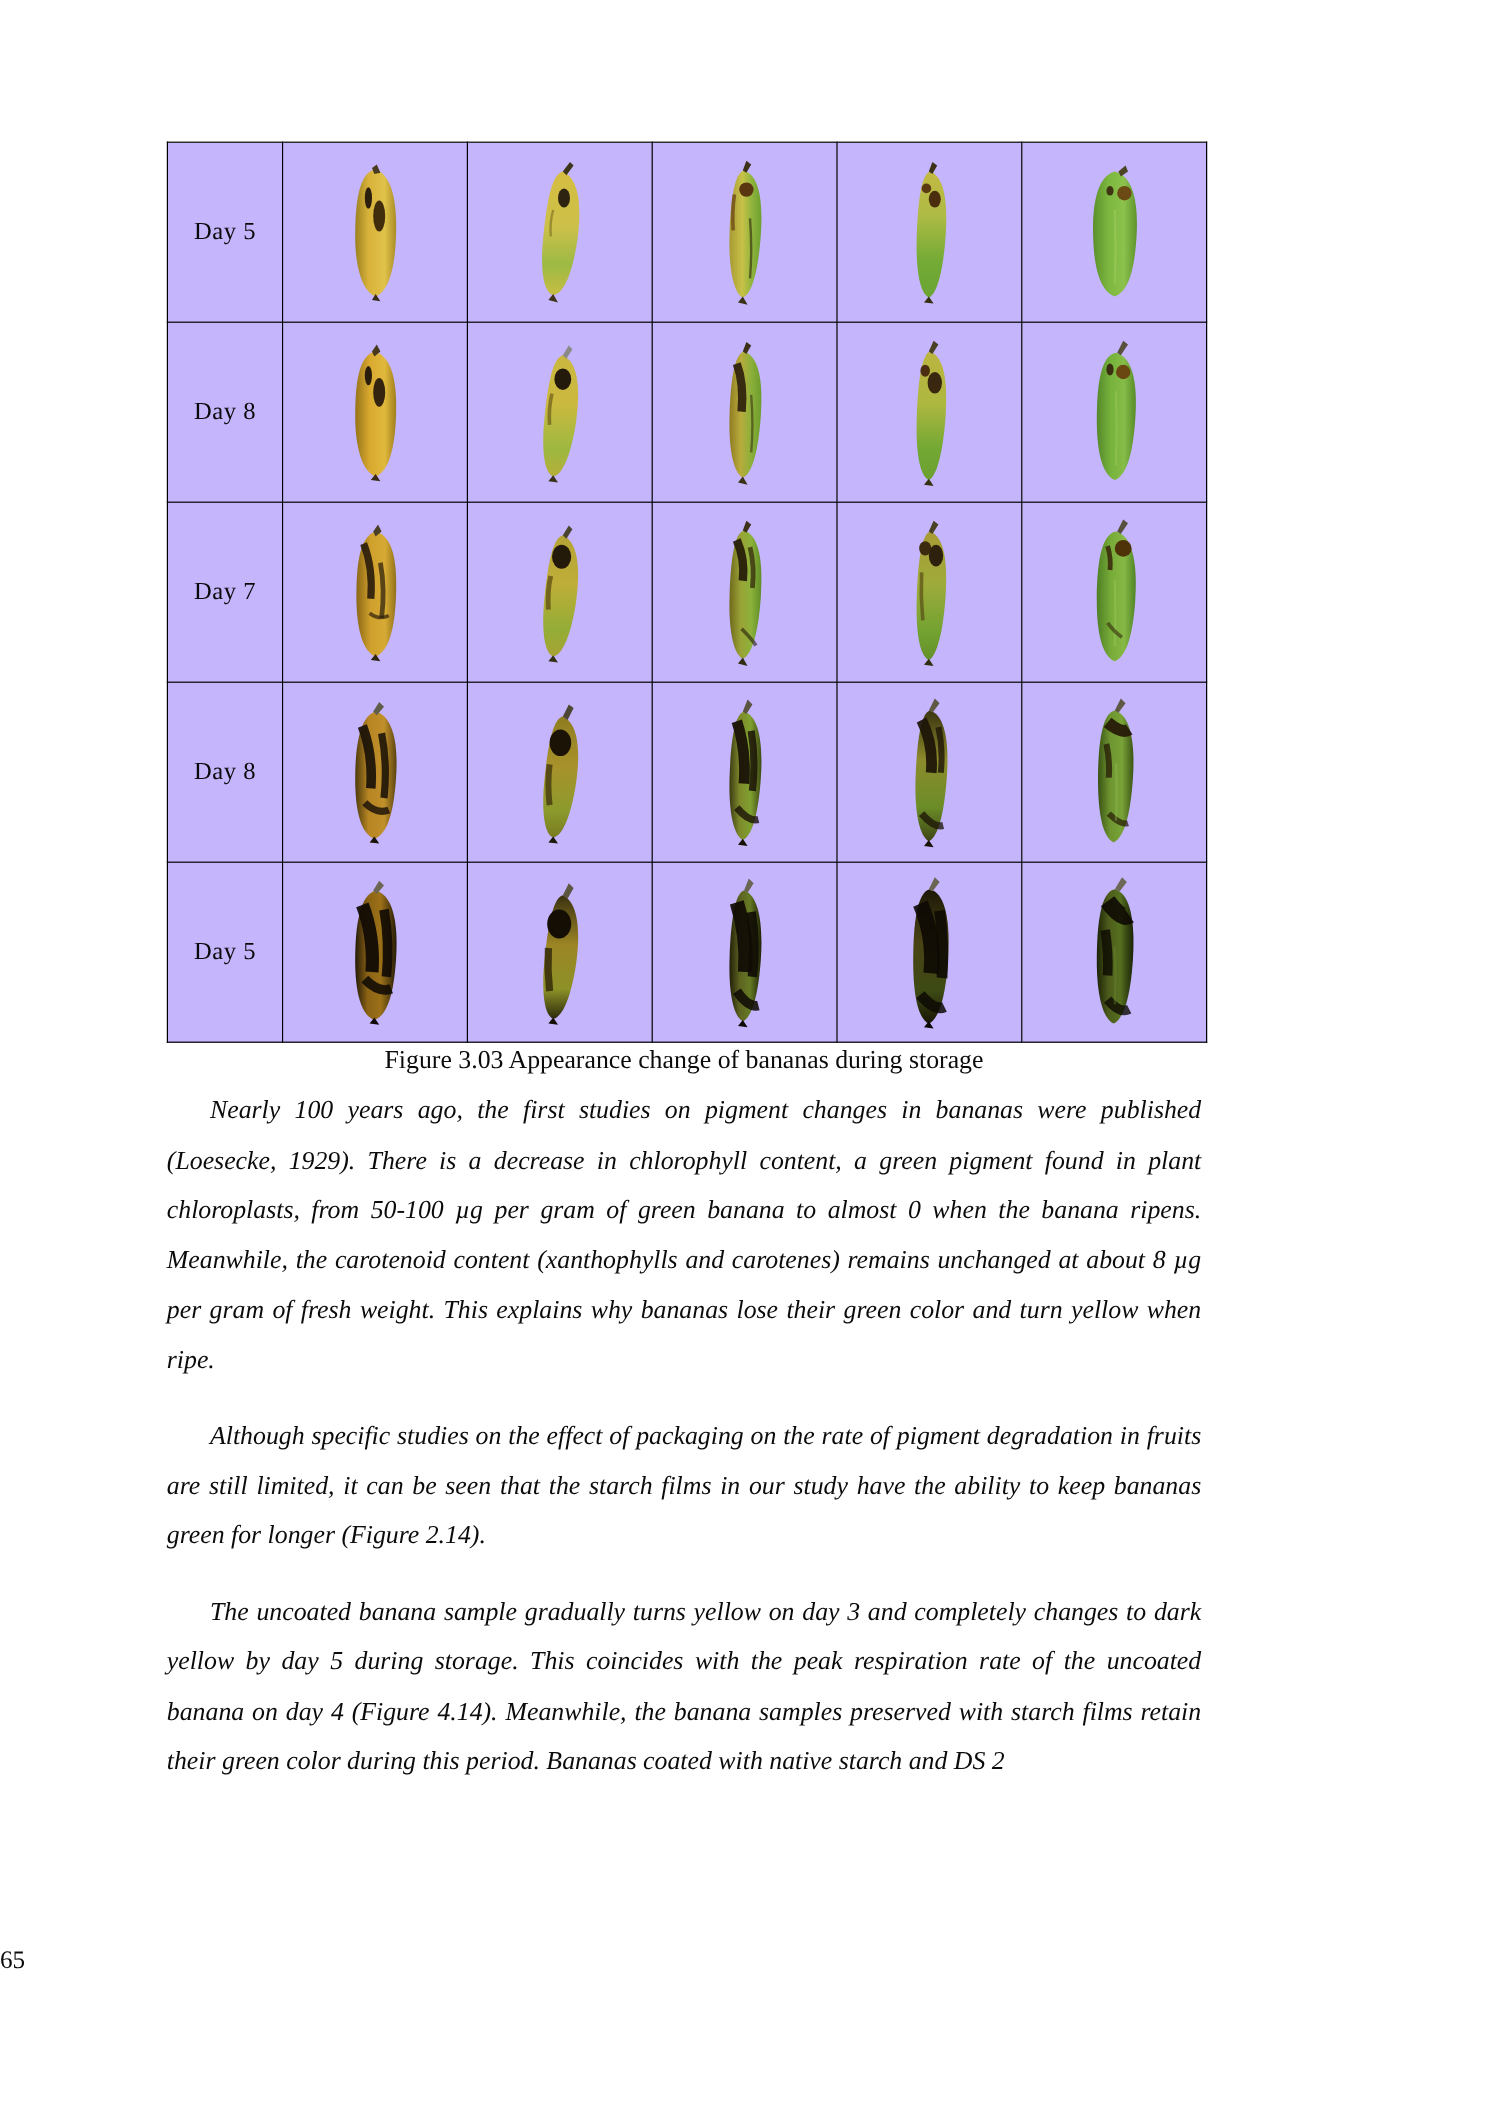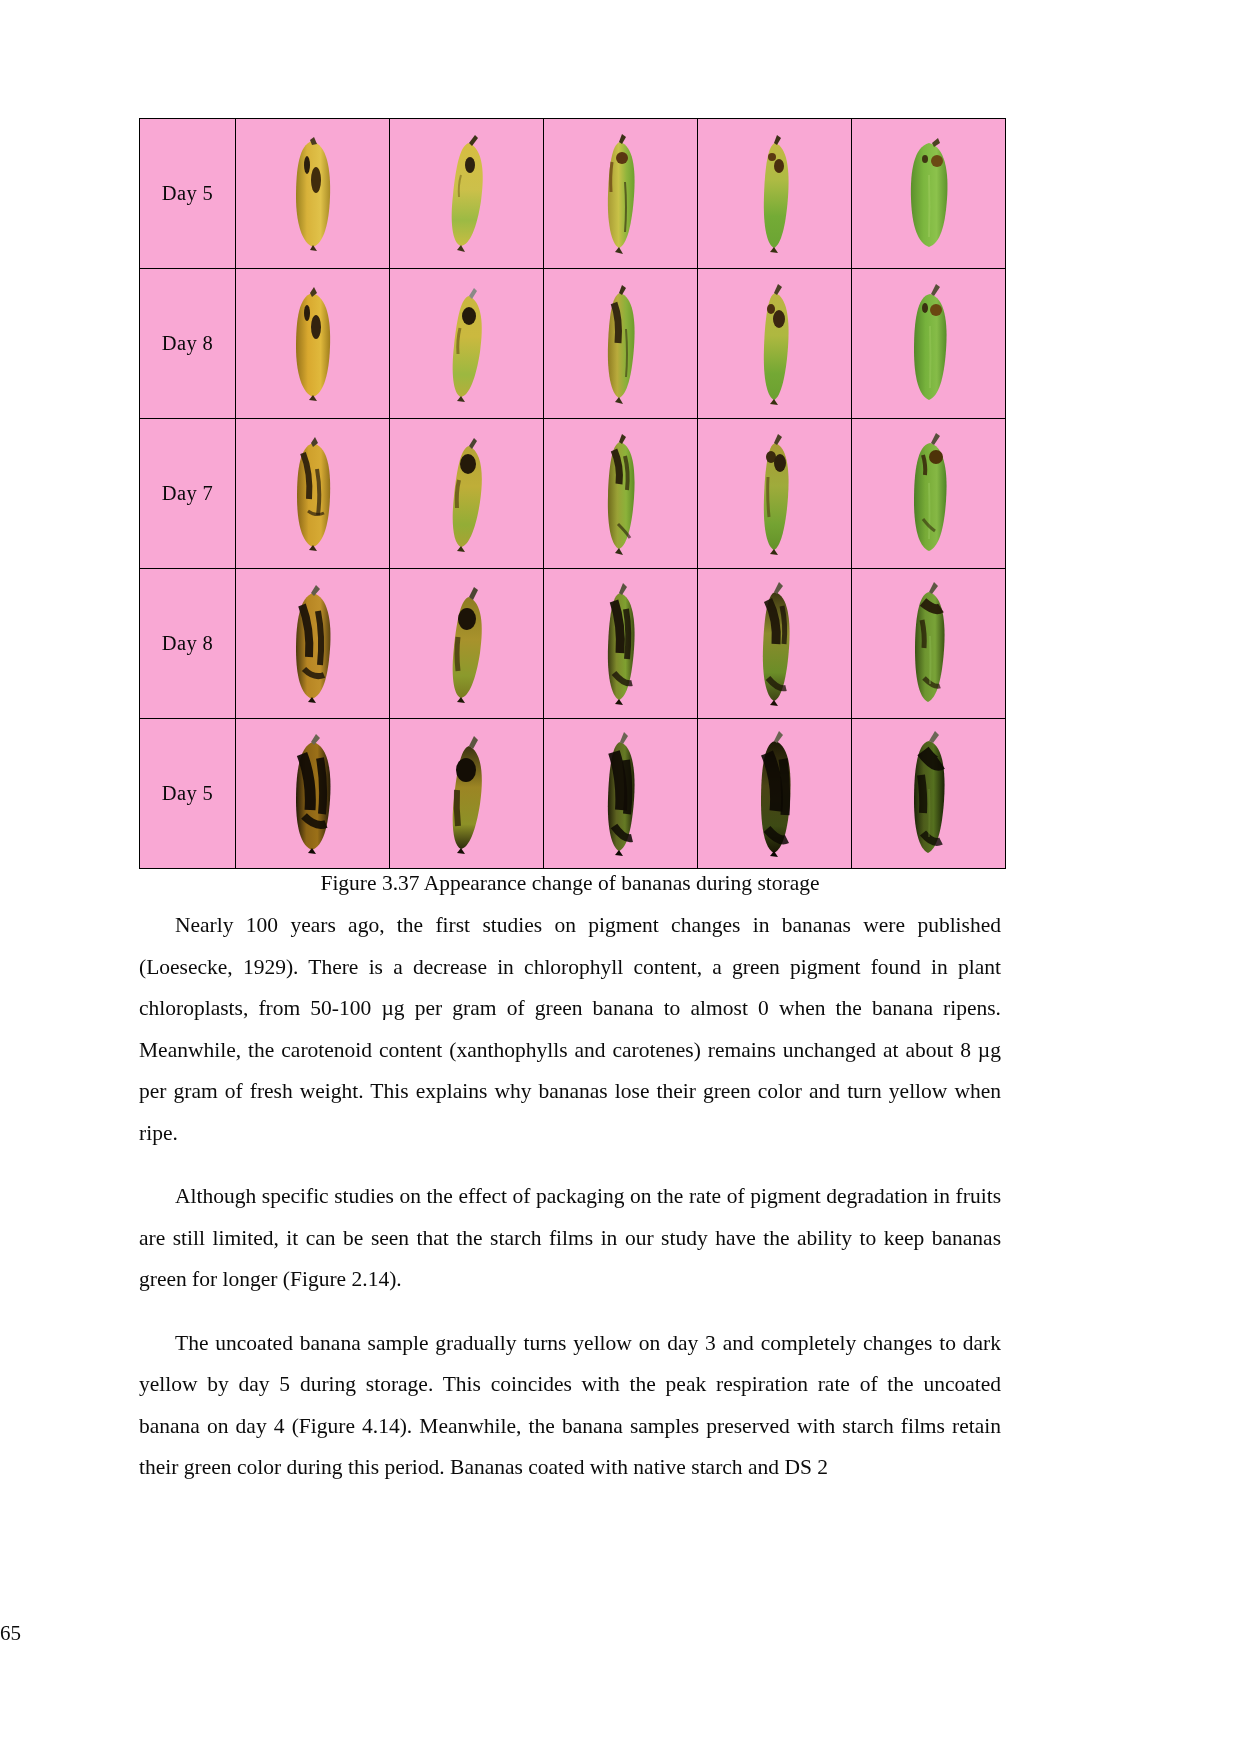--- a/index.html
+++ b/index.html
@@ -31,21 +31,21 @@
     width: 862px;
     border-collapse: collapse;
     table-layout: fixed;
   }
   .figure-table td {
     border: 1.6px solid #000;
     padding: 0;
     vertical-align: middle;
     text-align: center;
     height: 149px;
-    background: #f9a8d4;
+    background: #c4b5fd;
   }
   .figure-table td.daycell {
     width: 95px;
     font-size: 20.5px;
     font-family: "Liberation Serif", "DejaVu Serif", serif;
     letter-spacing: 0.4px;
     color: #0a0a0a;
     text-align: center;
   }
   .figure-table td.imgcell {
@@ -79,20 +79,21 @@
 
   
   .body-text {
     position: absolute;
     left: 139px;
     top: 905px;
     width: 862px;
     font-size: 21.5px;
     line-height: 41.5px;
     color: #0b0b0b;
+    font-style: italic;
   }
   .body-text p {
     margin: 0 0 14px 0;
     text-align: justify;
     text-justify: inter-word;
     text-indent: 36px;
     hyphens: none;
   }
   .body-text p.gap {
     margin-top: 22px;
@@ -618,21 +619,21 @@
               <path d="M22 46 q3 20 2 38" stroke="#0e0a03" stroke-width="8" fill="none" opacity="0.82"></path>
               <path d="M24 104 q10 12 18 8" stroke="#0e0a03" stroke-width="8" fill="none" opacity="0.8"></path>
               <path d="M30 60 q1 26 0 48" stroke="#6f8c34" stroke-width="2" fill="none" opacity="0.35"></path>
             </svg>
           </span>
         </td>
       </tr>
     </tbody>
   </table>
 
-  <div class="caption">Figure 3.37 Appearance change of bananas during storage</div>
+  <div class="caption">Figure 3.03 Appearance change of bananas during storage</div>
 
   <div class="body-text">
     <p>Nearly 100 years ago, the first studies on pigment changes in bananas were published (Loesecke, 1929). There is a decrease in chlorophyll content, a green pigment found in plant chloroplasts, from 50-100 µg per gram of green banana to almost 0 when the banana ripens. Meanwhile, the carotenoid content (xanthophylls and carotenes) remains unchanged at about 8 µg per gram of fresh weight. This explains why bananas lose their green color and turn yellow when ripe.</p>
     <p class="gap">Although specific studies on the effect of packaging on the rate of pigment degradation in fruits are still limited, it can be seen that the starch films in our study have the ability to keep bananas green for longer (Figure 2.14).</p>
     <p class="gap">The uncoated banana sample gradually turns yellow on day 3 and completely changes to dark yellow by day 5 during storage. This coincides with the peak respiration rate of the uncoated banana on day 4 (Figure 4.14). Meanwhile, the banana samples preserved with starch films retain their green color during this period. Bananas coated with native starch and DS 2</p>
   </div>
 
   <div class="page-number">65</div>
 
 </div>

